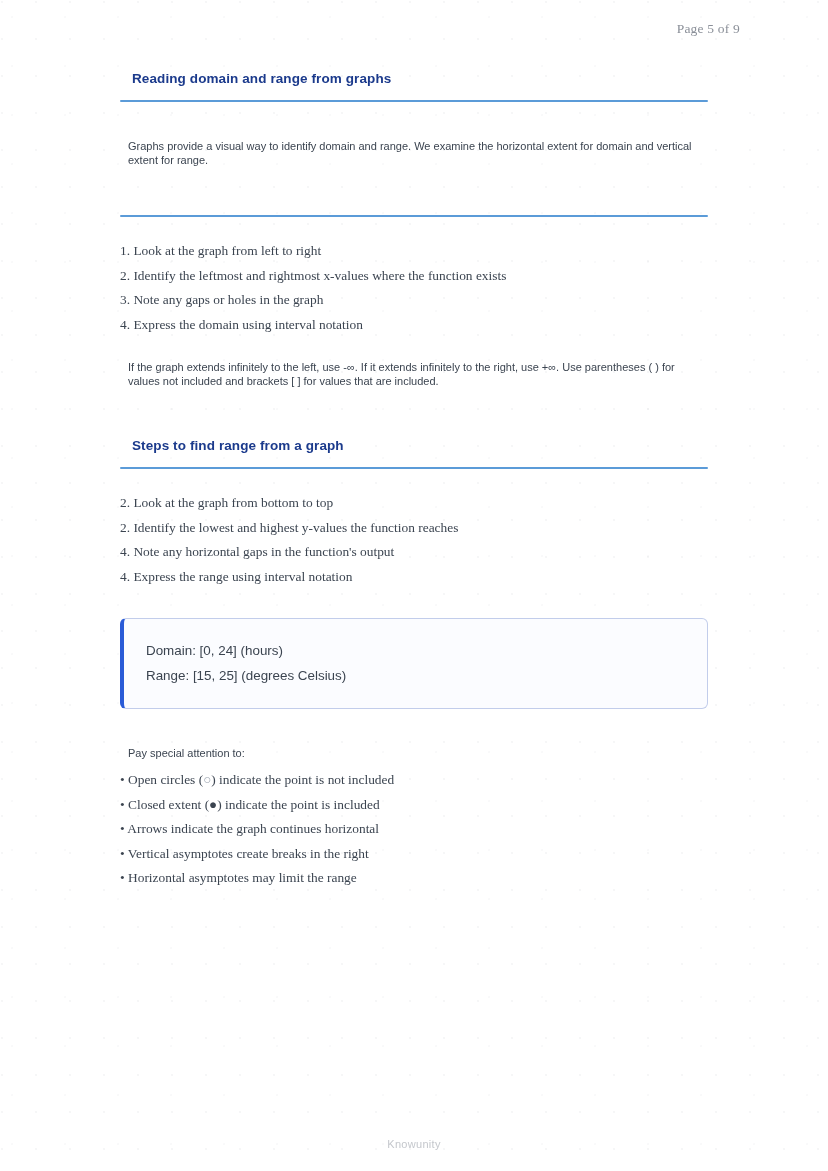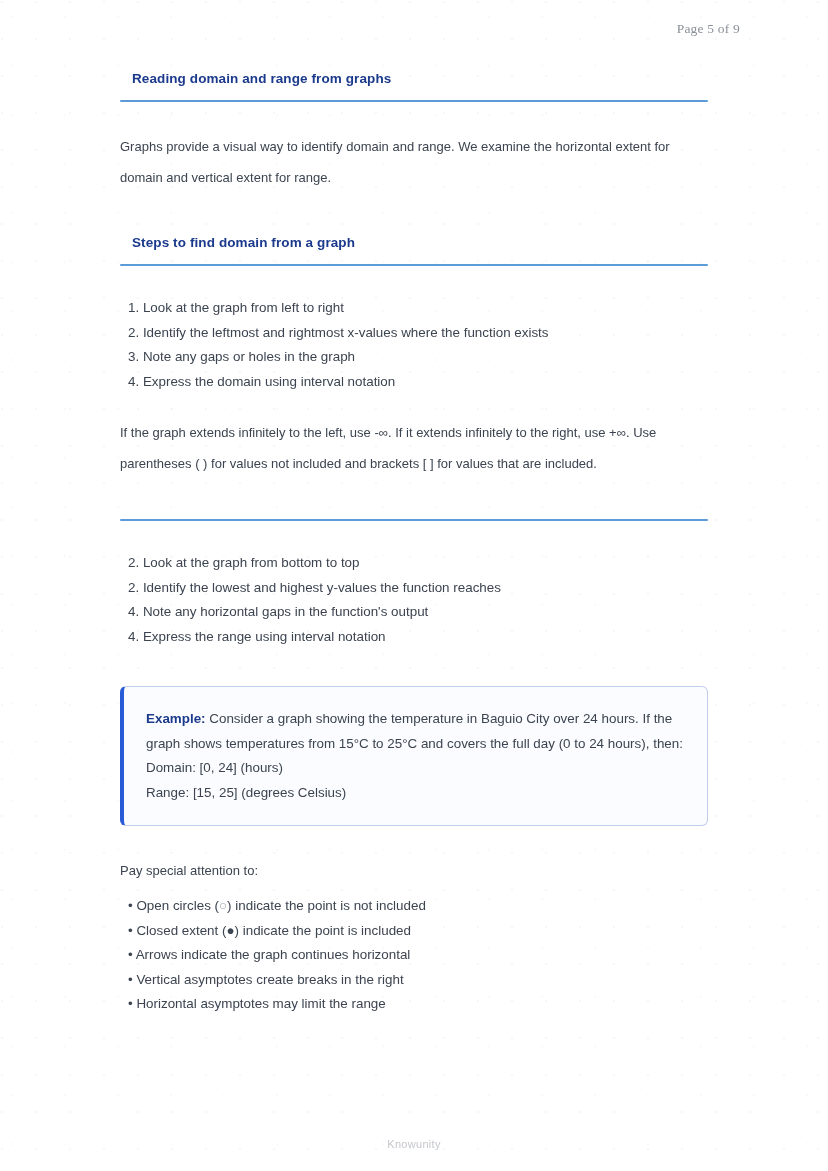--- a/index.html
+++ b/index.html
@@ -65,34 +65,35 @@
   .heading-rule {
     margin-top: 11px;
     margin-bottom: 0;
     height: 2px;
     width: 100%;
     background: #5b9bd8;
     border-radius: 1px;
   }
 
   p.body-text {
-    margin: 0;
-    font-size: 13px;
-    line-height: 31px;
+    margin: 8px;
+    font-size: 11px;
+    line-height: 14px;
     color: #3b4450;
   }
 
   .block-gap-lg { height: 29px; }
   .block-gap-md { height: 22px; }
   .block-gap-sm { height: 15px; }
 
   ol.steps, ul.notes {
-    margin: 8px;
+    margin: 0;
     padding: 0;
     list-style: none;
+    font-family: Liberation Serif, serif;
   }
   ol.steps li, ul.notes li {
     font-size: 13.4px;
     line-height: 24.5px;
     color: #3b4450;
     white-space: pre;
   }
 
   .callout {
     box-sizing: border-box;
@@ -141,53 +142,52 @@
 
     <h2 class="section-heading">Reading domain and range from graphs</h2>
     <div class="heading-rule"></div>
 
     <div class="block-gap-lg"></div>
 
     <p class="body-text">Graphs provide a visual way to identify domain and range. We examine the horizontal extent for domain and vertical extent for range.</p>
 
     <div class="block-gap-lg"></div>
 
-    <h2 class="section-heading">Steps to find domain from a graph</h2>
     <div class="heading-rule"></div>
 
     <div class="block-gap-md"></div>
 
     <ol class="steps">
       <li>1. Look at the graph from left to right</li>
       <li>2. Identify the leftmost and rightmost x-values where the function exists</li>
       <li>3. Note any gaps or holes in the graph</li>
       <li>4. Express the domain using interval notation</li>
     </ol>
 
     <div class="block-gap-sm"></div>
 
     <p class="body-text">If the graph extends infinitely to the left, use -∞. If it extends infinitely to the right, use +∞. Use parentheses ( ) for values not included and brackets [ ] for values that are included.</p>
 
     <div class="block-gap-lg"></div>
 
+    <h2 class="section-heading">Steps to find range from a graph</h2>
     <div class="heading-rule"></div>
 
     <div class="block-gap-md"></div>
 
     <ol class="steps">
       <li>2. Look at the graph from bottom to top</li>
       <li>2. Identify the lowest and highest y-values the function reaches</li>
       <li>4. Note any horizontal gaps in the function's output</li>
       <li>4. Express the range using interval notation</li>
     </ol>
 
     <div class="block-gap-lg"></div>
 
     <div class="callout">
-      <p><span class="example-label">Example:</span><span> Consider a graph showing the temperature in Baguio City over 24 hours. If the graph shows temperatures from 15°C to 25°C and covers the full day (0 to 24 hours), then:</span></p>
       <p>Domain: [0, 24] (hours)</p>
       <p>Range: [15, 25] (degrees Celsius)</p>
     </div>
 
     <div class="block-gap-lg"></div>
 
     <p class="body-text">Pay special attention to:</p>
 
     <ul class="notes">
       <li><span>• Open circles (</span><span class="glyph-open">○</span><span>) indicate the point is not included</span></li>

